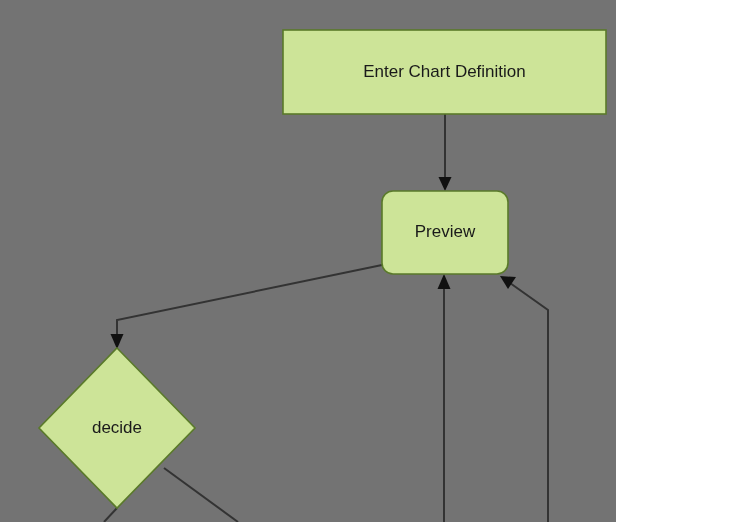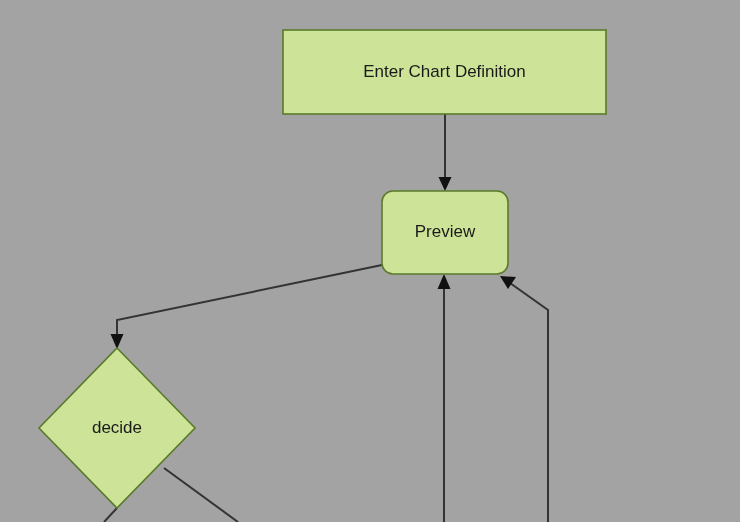--- a/index.html
+++ b/index.html
@@ -2,23 +2,23 @@
 <html><head>
 <meta charset="utf-8">
 <style>
   html, body {
     margin: 0;
     padding: 0;
     background: #ffffff;
   }
   #canvas {
     position: relative;
-    width: 740px;
+    width: 616px;
     height: 522px;
-    background: #a3a3a3;
+    background: #737373;
     overflow: hidden;
     font-family: "Liberation Sans", "DejaVu Sans", sans-serif;
   }
   #flow-svg {
     position: absolute;
     left: 0;
     top: 0;
     width: 740px;
     height: 522px;
   }

